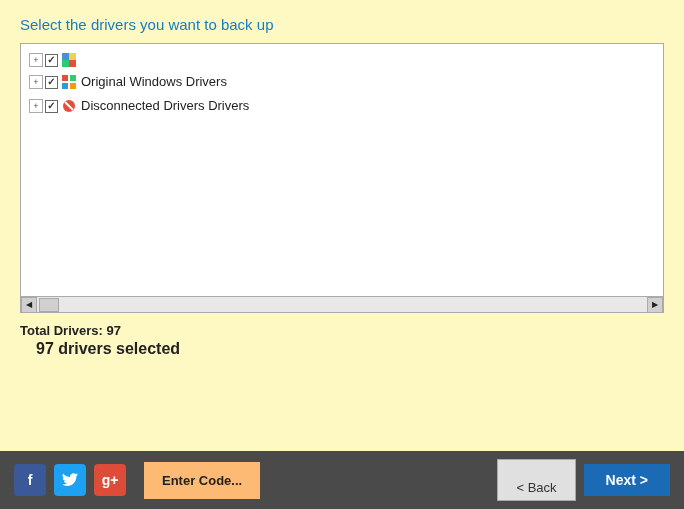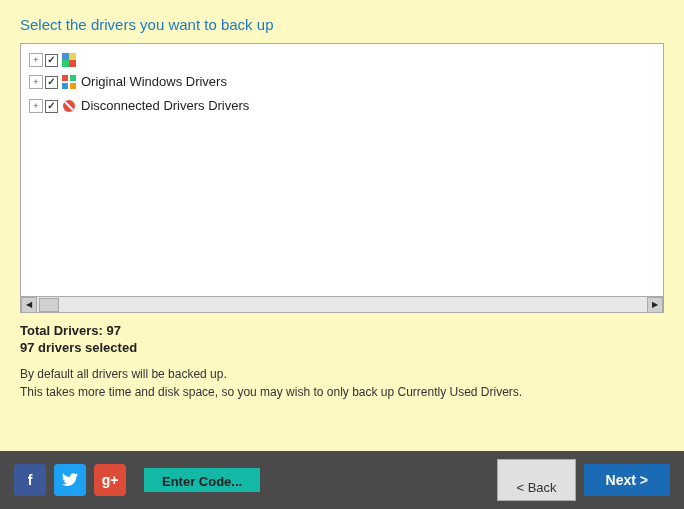--- a/index.html
+++ b/index.html
@@ -135,22 +135,23 @@
     }
 
     .total-drivers {
       font-weight: bold;
       font-size: 13px;
       margin-bottom: 2px;
     }
 
     .drivers-selected {
       font-weight: bold;
-      font-size: 13px;
+      font-size: 16px;
       margin-bottom: 10px;
+      margin-left: 16px;
     }
 
     .info-text {
       font-size: 12px;
       color: #333;
       line-height: 1.5;
     }
 
     .footer {
       height: 58px;
@@ -173,29 +174,29 @@
       color: #fff;
       cursor: pointer;
       border: none;
     }
 
     .social-facebook { background: #3b5998; }
     .social-twitter { background: #1da1f2; }
     .social-gplus { background: #dd4b39; }
 
     .enter-code-btn {
-      background: #14b8a6;
+      background: #fdba74;
       color: #222;
       border: none;
       padding: 6px 18px;
       font-size: 13px;
       font-weight: bold;
       cursor: pointer;
       margin-left: 10px;
-      height: 24px;
+      height: 37px;
     }
 
     .spacer { flex: 1; }
 
     .back-btn {
       background: #e0e0e0;
       color: #333;
       border: 1px solid #aaa;
       padding: 20px 18px;
       font-size: 13px;
@@ -266,24 +267,20 @@
     <div class="tree-scrollbar-bottom">
       <div class="scrollbar-arrow">◀</div>
       <div class="scrollbar-thumb"></div>
       <div class="scrollbar-arrow scrollbar-arrow-right">▶</div>
     </div>
   </div>
 
   <div class="info-section">
     <div class="total-drivers">Total Drivers: 97</div>
     <div class="drivers-selected">97 drivers selected</div>
-    <div class="info-text">
-      <span>By default all drivers will be backed up.</span><br>
-      <span>This takes more time and disk space, so you may wish to only back up Currently Used Drivers.</span>
-    </div>
   </div>
 </div>
 
 <div class="footer">
   <button class="social-btn social-facebook">f</button>
   <button class="social-btn social-twitter">
     <svg width="16" height="14" viewBox="0 0 16 14" fill="white">
       <path d="M16 1.54a6.57 6.57 0 01-1.885.517A3.294 3.294 0 0015.558.24a6.578 6.578 0 01-2.085.797A3.283 3.283 0 008.077 4.03 9.32 9.32 0 011.114.6a3.283 3.283 0 001.016 4.382 3.274 3.274 0 01-1.487-.41v.04a3.285 3.285 0 002.633 3.218 3.3 3.3 0 01-1.483.056 3.286 3.286 0 003.067 2.28A6.587 6.587 0 010 11.524a9.29 9.29 0 005.032 1.475c6.038 0 9.34-5.002 9.34-9.34 0-.142-.003-.284-.01-.424A6.67 6.67 0 0016 1.54z"></path>
     </svg>
   </button>

